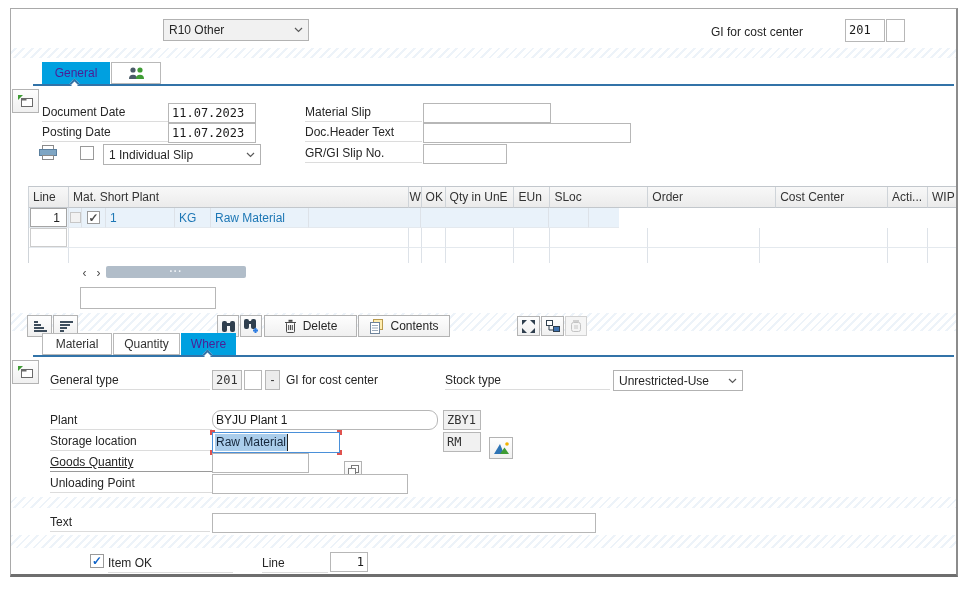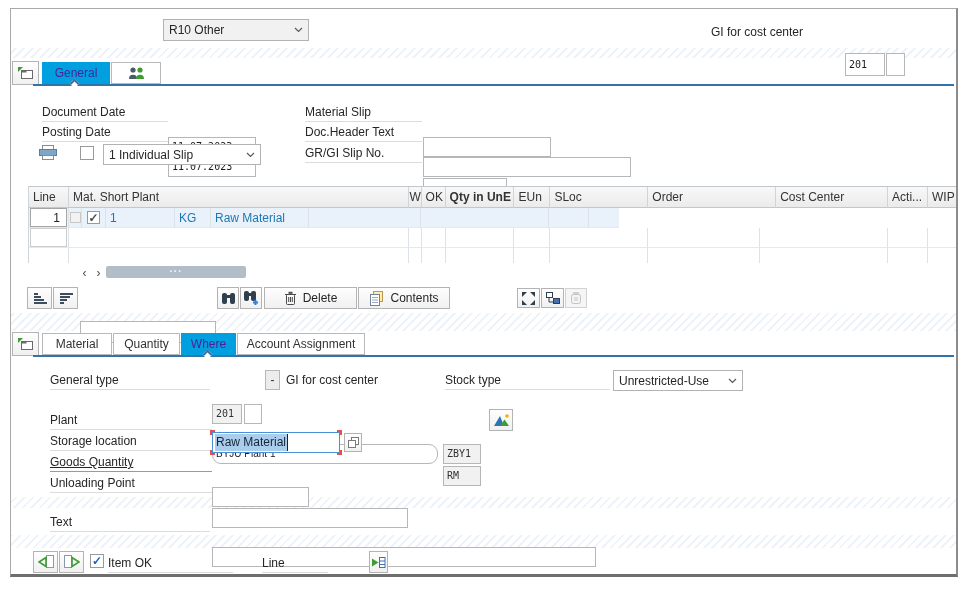--- a/index.html
+++ b/index.html
@@ -9,29 +9,29 @@
   .win { position:absolute; left:10px; top:8px; width:948px; height:569px;
          border:1px solid #a9a9a9; border-right:2px solid #8c8c8c; border-bottom:3px solid #6e6e6e;
          background:repeating-linear-gradient(135deg,#edf3f9 0 2px,#ffffff 2px 6px);
          overflow:hidden; }
   .panel { position:absolute; background:#fff; }
   .abs { position:absolute; }
   .lbl { position:absolute; height:18px; line-height:17px; color:#262626;
          border-bottom:1px solid #dcdcdc; white-space:nowrap; overflow:hidden; }
   .lbl.nol { border-bottom:none; }
   .fld { position:absolute; border:1px solid #b7b7b7; background:#fff; height:20px;
-         font-family:"DejaVu Sans Mono",monospace; font-size:10px; color:#1a1a1a;
-         line-height:18px; padding:0 3px; white-space:nowrap; overflow:hidden;margin-top:34px; }
+         font-family:"DejaVu Sans Mono",monospace; font-size:12px; color:#1a1a1a;
+         line-height:18px; padding:0 3px; white-space:nowrap; overflow:hidden; }
   .fld.sans { font-family:"Liberation Sans",sans-serif; }
   .fld.ro { background:#f1f1f1; color:#333; }
   .dd { position:absolute; border:1px solid #b2b2b2; background:#f1f1f1; height:22px;
         display:flex; align-items:center; padding:0 5px; cursor:default; }
   .dd .ddlabel { flex:1; white-space:nowrap; overflow:hidden; }
   .btn { position:absolute; border:1px solid #b3b3b3; background:linear-gradient(#fefefe,#f0f0f0);
-         display:flex; align-items:center; justify-content:center; gap:6px; cursor:default; }
+         display:flex; align-items:center; justify-content:center; gap:6px; cursor:default;margin-top:28px; }
   .btn.dis { background:#f5f5f5; border-color:#d2d2d2; }
   .tab { position:absolute; height:22px; border:1px solid #b9b9b9; background:#fff;
          display:flex; align-items:center; justify-content:center; color:#333; cursor:default; }
   .tab.active { background:#00a0e0; border-color:#00a0e0; color:#4c1d95; }
   .tabline { position:absolute; height:2px; background:#3273a8; }
   .notch { position:absolute; width:7px; height:7px; background:#fff;
            border-left:2px solid #3273a8; border-top:2px solid #3273a8; transform:rotate(45deg); }
   .ck { position:absolute; width:14px; height:14px; border:1px solid #9a9a9a; background:#fff;
         display:flex; align-items:center; justify-content:center; }
   .ck .ck-mark { font-size:12px; font-weight:bold; line-height:1; }
@@ -140,21 +140,21 @@
   <div class="fld sans" style="left:412px;top:114px;width:208px;"></div>
   <div class="lbl" style="left:294px;top:136px;width:117px;">GR/GI Slip No.</div>
   <div class="fld sans" style="left:412px;top:135px;width:84px;"></div>
 
   <div class="tbl" style="left:17px;top:177px;width:930px;">
     <div class="trow">
       <div class="th" style="width:40px;">Line</div>
       <div class="th" style="width:340px;">Mat. Short Plant</div>
       <div class="th" style="width:13px;padding:0 1px;">W</div>
       <div class="th" style="width:24px;">OK</div>
-      <div class="th" style="width:69px;font-weight:bold;">Qty in UnE</div>
+      <div class="th" style="width:69px;">Qty in UnE</div>
       <div class="th" style="width:36px;">EUn</div>
       <div class="th" style="width:98px;">SLoc</div>
       <div class="th" style="width:128px;">Order</div>
       <div class="th" style="width:112px;">Cost Center</div>
       <div class="th" style="width:40px;">Acti...</div>
       <div class="th" style="width:30px;border-right:none;">WIP Bat</div>
     </div>
     <div class="trow r1">
       <div class="td selcell" style="width:40px;">
         <div class="selbox">1</div>
@@ -294,23 +294,20 @@
   </div>
   <div class="tab" style="left:31px;top:324px;width:70px;">
     <span>Material</span>
   </div>
   <div class="tab" style="left:102px;top:324px;width:67px;">
     <span>Quantity</span>
   </div>
   <div class="tab active" style="left:170px;top:324px;width:55px;">
     <span>Where</span>
   </div>
-  <div class="tab" style="left:226px;top:324px;width:128px;">
-    <span>Account Assignment</span>
-  </div>
   <div class="tabline" style="left:22px;top:346px;width:921px;"></div>
   <div class="notch" style="left:193px;top:342px;"></div>
 
   <div class="lbl" style="left:39px;top:363px;width:160px;">General type</div>
   <div class="fld ro" style="left:201px;top:361px;width:30px;">201</div>
   <div class="fld" style="left:233px;top:361px;width:18px;"></div>
   <div class="chip" style="left:254px;top:361px;width:15px;">-</div>
   <div class="lbl nol" style="left:275px;top:363px;width:150px;">GI for cost center</div>
   <div class="lbl" style="left:434px;top:363px;width:165px;">Stock type</div>
   <div class="dd" style="left:602px;top:361px;width:130px;height:21px;background:#fff;">

